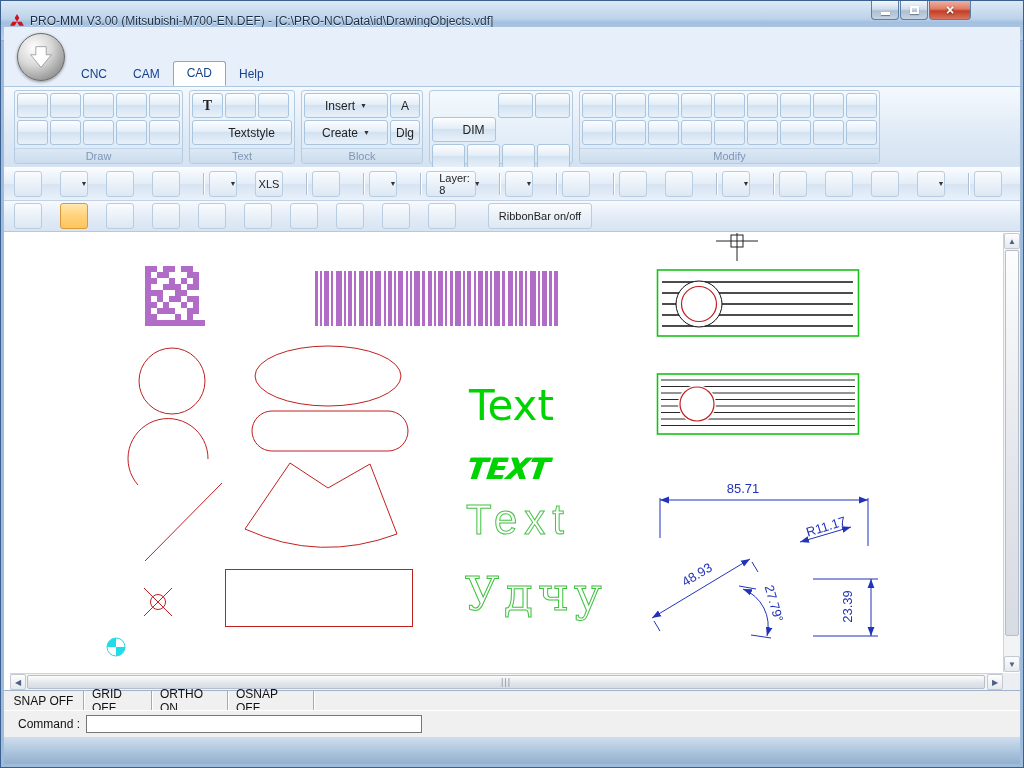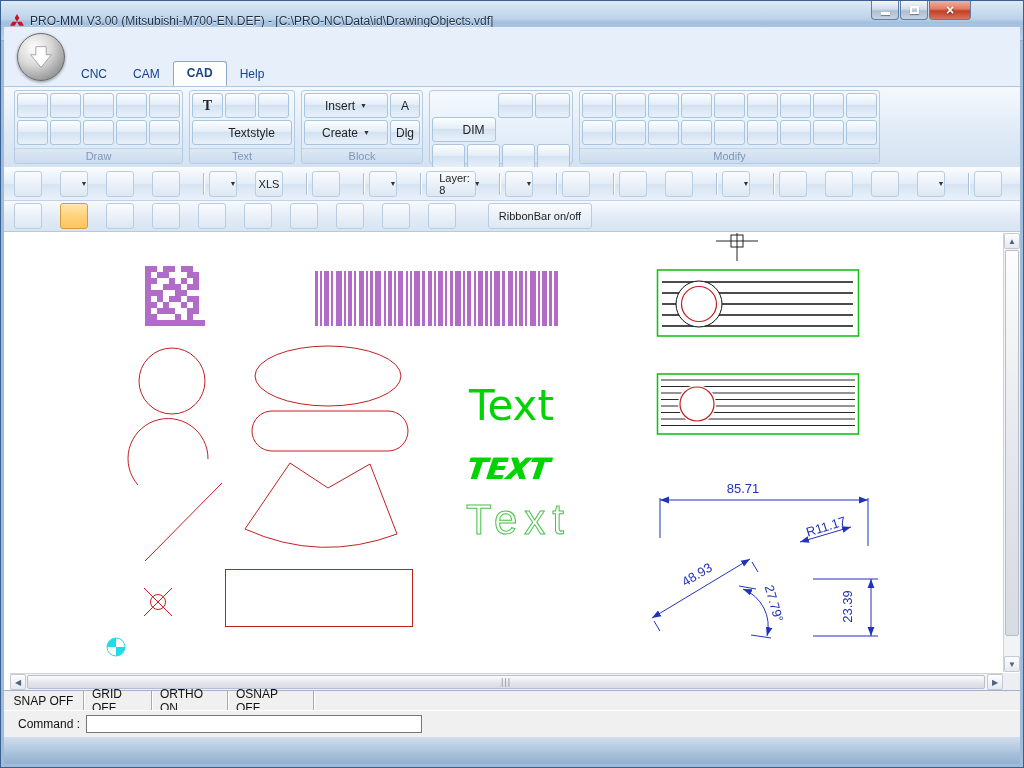--- a/index.html
+++ b/index.html
@@ -22,21 +22,21 @@
   .resbox{width:9px;height:8px;border:2px solid #fff;box-shadow:0 1px 1px rgba(0,0,0,.35);}
   .closex{color:#fff;font-weight:bold;font-size:14px;line-height:14px;text-shadow:0 1px 2px rgba(0,0,0,.5);}
   
   .ribbonzone{position:absolute;left:4px;top:27px;width:1016px;height:140px;
     background:linear-gradient(180deg,#e9f1fa,#dcearf 100%);background:#e6effa;}
   .appbtn{position:absolute;left:13px;top:6px;width:48px;height:48px;border-radius:50%;z-index:5;
     background:radial-gradient(circle at 35% 30%,#ffffff,#d8d8d8 40%,#9a9a9a 75%,#6f6f6f);
     border:1px solid #6a6a6a;box-shadow:0 1px 3px rgba(0,0,0,.4);display:flex;align-items:center;justify-content:center;}
   .tabrow{position:absolute;left:64px;top:34px;height:25px;display:flex;align-items:flex-end;}
   .tab{padding:4px 13px 5px;font-size:12px;color:#15428b;cursor:default;}
-  .tab.active{background:#fff;border:1px solid #8da8c6;border-bottom-color:#fdfefe;border-radius:3px 3px 0 0;font-weight:bold;}
+  .tab.active{background:#fff;border:1px solid #8da8c6;border-bottom-color:#fdfefe;border-radius:3px 3px 0 0;}
   .ribbonbody{position:absolute;left:0;top:59px;width:1016px;height:81px;
     background:linear-gradient(180deg,#f5f9fd,#dfeaf6 60%,#d4e2f1);border-top:1px solid #aec7e0;
     display:flex;gap:6px;padding:3px 0 0 10px;}
   .rgroup{border:1px solid #b5cbe2;border-radius:3px;background:linear-gradient(180deg,#f4f9fd,#e2edf8 70%,#d8e6f3);
     display:flex;flex-direction:column;padding:2px 2px 0 2px;height:74px;}
   .rrows{flex:1;}
   .rrow{display:flex;gap:2px;margin-bottom:2px;}
   .rbtn{height:25px;border:1px solid #a9c4df;border-radius:3px;display:flex;align-items:center;justify-content:center;gap:3px;
     background:linear-gradient(180deg,#fdfeff,#e4eef8 45%,#d3e2f1 50%,#e8f1fa);font-size:12px;color:#222;}
   .rbtn .blabel{white-space:nowrap;}
@@ -727,20 +727,21 @@
           <i style="left: 215px; width: 6px; height: 55px; background: rgb(176, 108, 198);"></i>
           <i style="left: 223px; width: 2px; height: 55px; background: rgb(176, 108, 198);"></i>
           <i style="left: 227px; width: 5px; height: 55px; background: rgb(176, 108, 198);"></i>
           <i style="left: 234px; width: 3px; height: 55px; background: rgb(176, 108, 198);"></i>
           <i style="left: 239px; width: 4px; height: 55px; background: rgb(176, 108, 198);"></i>
         </div>
 
       <div class="ctext t-solid" style="left:459px;top:148px;">Text</div>
       <div class="ctext t-bolditalic" style="left:457px;top:219px;">TEXT</div>
       <div class="ctext t-outline" style="left:456px;top:263px;">Text</div>
+      <div class="ctext t-serif" style="left:455px;top:333px;">Удчу</div>
 
       <div class="dimtxt" style="left:703px;top:248px;width:60px;">85.71</div>
       <div class="dimtxt" style="left:786px;top:286px;width:60px;transform:rotate(-17deg);">R11.17</div>
       <div class="dimtxt" style="left:657px;top:334px;width:60px;transform:rotate(-31deg);">48.93</div>
       <div class="dimtxt" style="left:741px;top:363px;width:46px;transform:rotate(74deg);">27.79°</div>
       <div class="dimtxt" style="left:812px;top:366px;width:50px;transform:rotate(-90deg);">23.39</div>
     </div>
 
     <div class="vscroll">
       <div class="sbtn" style="left:0;top:0;">▲</div>

